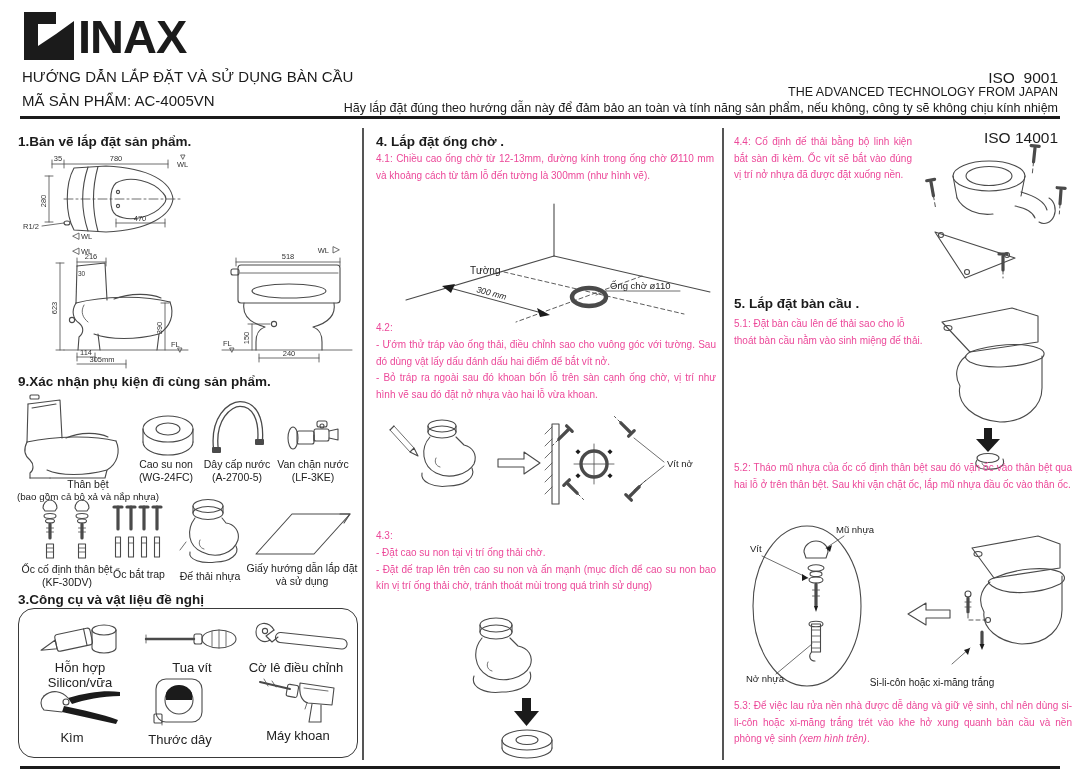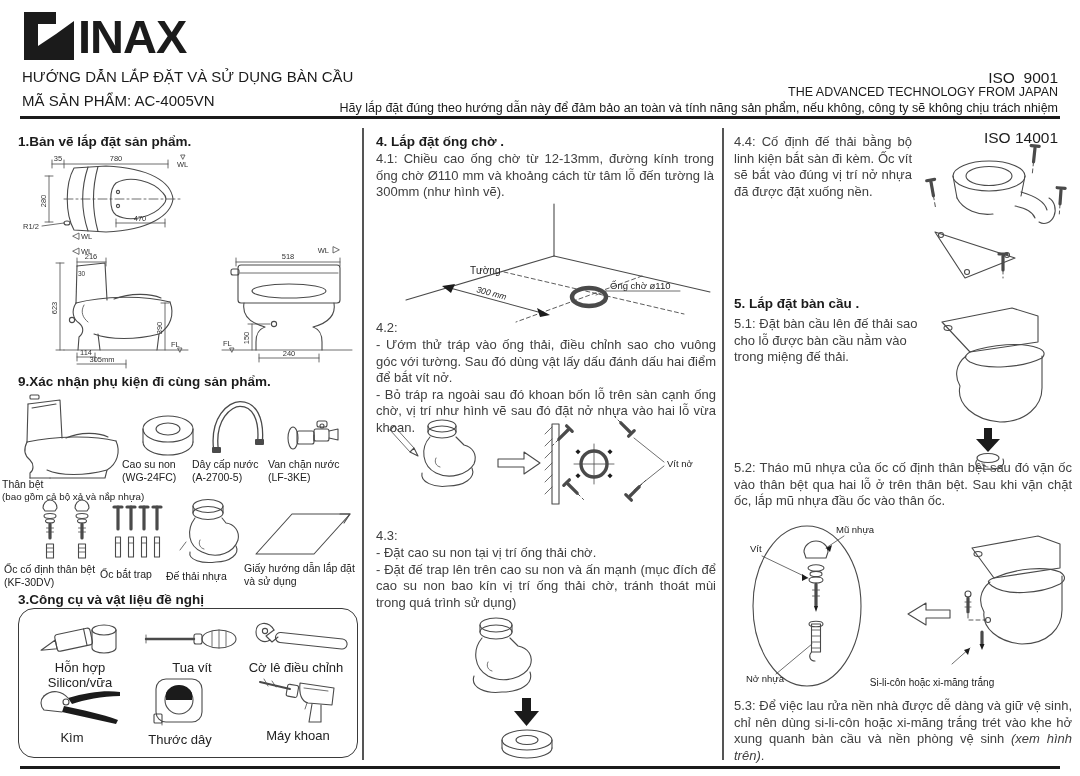--- a/index.html
+++ b/index.html
@@ -1,24 +1,24 @@
 <!DOCTYPE html>
 <html><head>
 <meta charset="utf-8">
 <style>
   html,body{margin:0;padding:0}
   body{width:1080px;height:776px;position:relative;background:#fff;
        font-family:"Liberation Sans","DejaVu Sans",sans-serif;color:#1b1b1b}
   .abs{position:absolute}
   .b{font-weight:normal}
   .j{text-align:justify}
-  .t13{font-size:13px;line-height:16.5px;color:#404040}
+  .t13{font-size:10px;line-height:16.5px;color:#ec4899}
   .t13 p{margin:0}
   .sec{font-size:13.5px;font-weight:bold}
-  .cap{font-size:10.5px;line-height:12.5px;text-align:left;color:#222}
+  .cap{font-size:10.5px;line-height:12.5px;text-align:center;color:#222}
   .lab{font-size:13px;text-align:center;color:#222}
   .pre{white-space:pre}
   .rule{background:#1b1b1b;height:3.2px}
   .vline{width:1.5px;background:#555}
   svg{overflow:visible;display:block}
   .ln{fill:none;stroke:#4a4a4a;stroke-width:1.1;stroke-linecap:round;stroke-linejoin:round}
   .thin{stroke-width:0.8}
   .thk{stroke-width:3.2}
   .dash{stroke-dasharray:4 3;stroke-width:0.9}
   .dd{stroke-dasharray:9 3 2 3;stroke-width:0.8}
@@ -40,21 +40,21 @@
 </svg>
 
 <div class="abs b" style="left:22px;top:68px;font-size:15px">HƯỚNG DẪN LẮP ĐẶT VÀ SỬ DỤNG BÀN CẦU</div>
 <div class="abs b" style="left:22px;top:92px;font-size:15px">MÃ SẢN PHẨM: AC-4005VN</div>
 
 <div class="abs b pre" style="right:22px;top:28px;font-size:15.5px;line-height:20px;text-align:right">
   <div>ISO  9001</div>
   <div>ISO 14001</div>
 </div>
 <div class="abs b" style="right:22px;top:85px;font-size:12.5px">THE ADVANCED TECHNOLOGY FROM JAPAN</div>
-<div class="abs b" style="right:22px;top:101px;font-size:12.5px">Hãy lắp đặt đúng theo hướng dẫn này để đảm bảo an toàn và tính năng sản phẩm, nếu không, công ty sẽ không chịu trách nhiệm</div>
+<div class="abs b" style="right:22px;top:101px;font-size:12.5px">Hãy lắp đặt đúng theo hướng dẫn này để đảm bảo an toàn và tính năng sản phẩm, nếu không, công ty sẽ không chịu kính nhiệm</div>
 
 <div class="abs rule" style="left:20px;top:116px;width:1040px"></div>
 <div class="abs vline" style="left:362px;top:128px;height:632px"></div>
 <div class="abs vline" style="left:722px;top:128px;height:632px"></div>
 <div class="abs rule" style="left:20px;top:766px;width:1040px"></div>
 
 <div class="abs sec" style="left:18px;top:134px">1.Bản vẽ lắp đặt sản phẩm.</div>
 
 <svg class="abs" style="left:18px;top:152px" width="344" height="218" viewBox="0 0 344 218">
   <g class="ln">
@@ -507,21 +507,21 @@
     <g transform="translate(88,120)">
       <line class="thk" x1="0" y1="0" x2="0" y2="14"></line>
         <line class="thk" x1="-4" y1="-2" x2="4" y2="-2"></line>
       <line class="dash" x1="0" y1="14" x2="0" y2="22"></line>
     </g>
   </g>
 </svg>
 
 <div class="abs sec" style="left:734px;top:296px">5. Lắp đặt bàn cầu .</div>
 <div class="abs t13" style="left:734px;top:316px;width:192px">
-  <p>5.1: Đặt bàn cầu lên đế thải sao cho lỗ được bàn cầu nằm vào trong miệng đế thải.</p>
+  <p>5.1: Đặt bàn cầu lên đế thải sao cho lỗ thoát bàn cầu nằm vào sinh miệng đế thải.</p>
 </div>
 
 <svg class="abs" style="left:922px;top:298px" width="150" height="172" viewBox="0 0 150 172">
   <g class="ln">
     <path d="M20,24 L90,10 L116,18 L116,44 L48,54 Z"></path>
     <ellipse cx="26" cy="30" rx="4" ry="2.5"></ellipse>
     <path d="M48,54 C70,46 100,44 116,50 C122,52 124,56 120,60 C100,70 64,72 48,64 C42,60 42,58 48,54 Z"></path>
     <path d="M44,58 C34,66 32,78 38,88 C34,106 52,122 78,124 C104,124 120,108 120,90 L120,58"></path>
     <rect class="fillb" x="62" y="130" width="8" height="11"></rect>
     <polygon class="fillb" points="54,141 78,141 66,154"></polygon>

